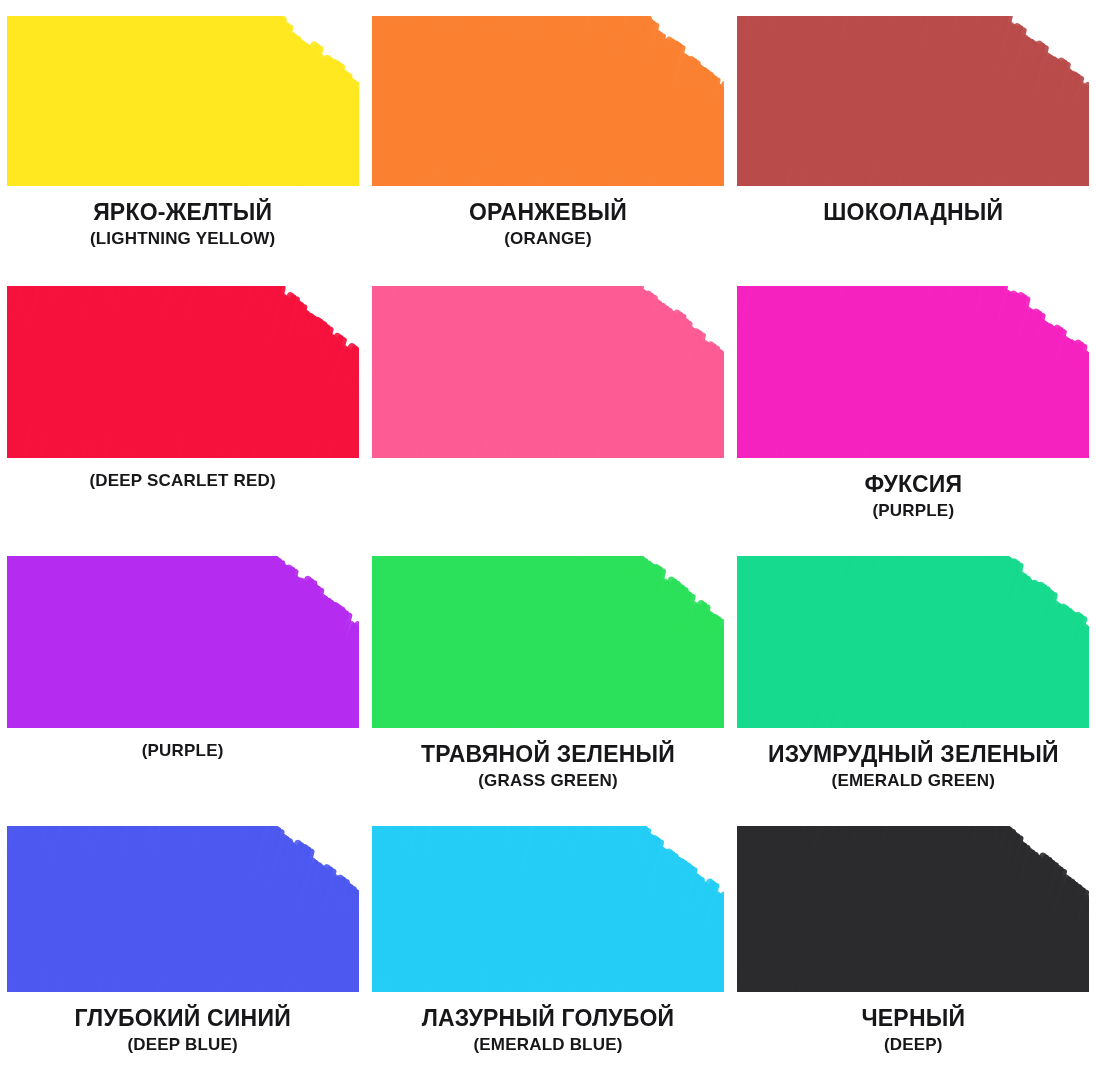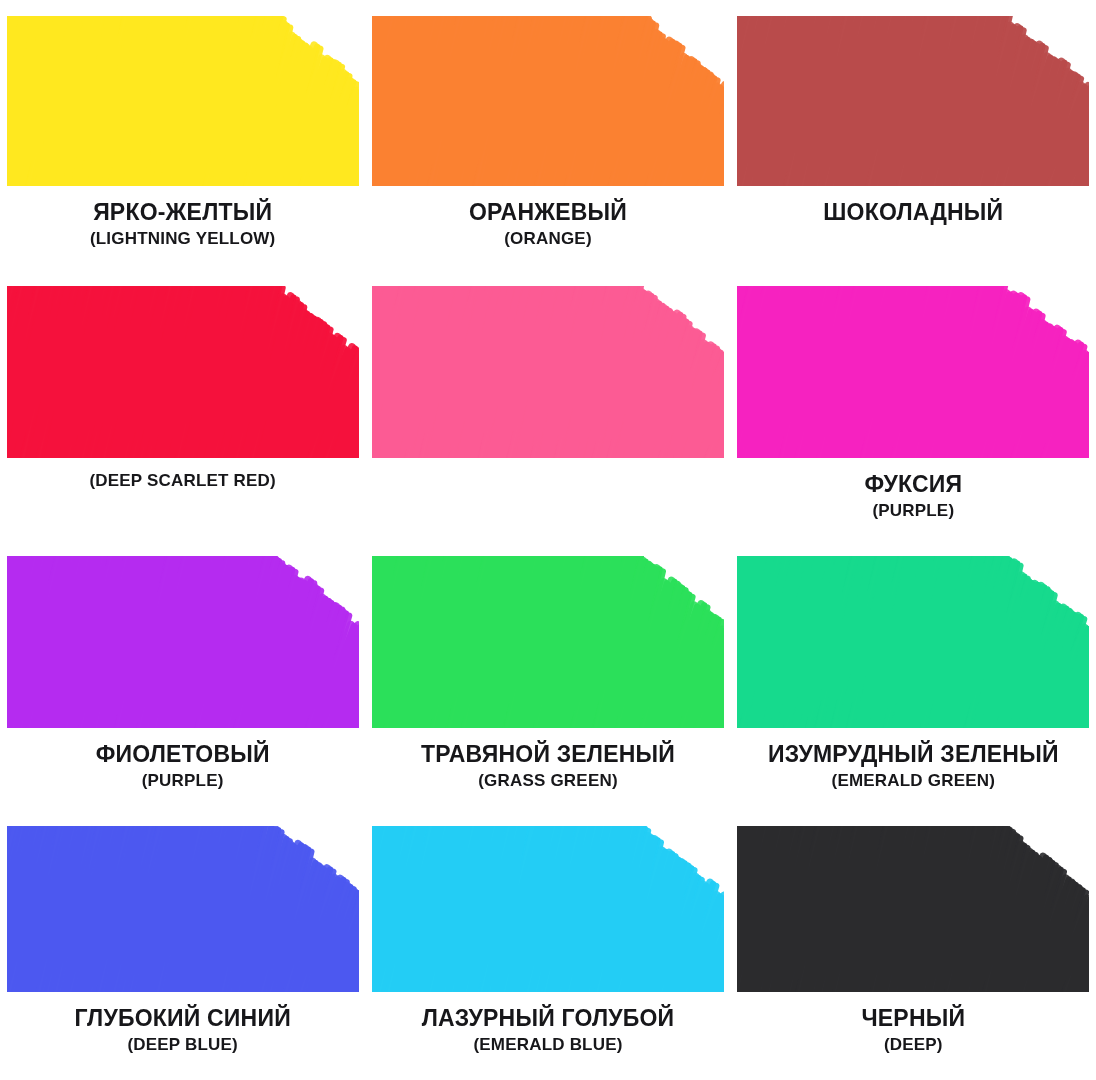--- a/index.html
+++ b/index.html
@@ -190,21 +190,20 @@
             </clipPath>
           </defs>
           <g clip-path="url(#clip7)">
             <path d="M-10.0 -12.3L-52.2 180.2L-1.8 -8.9L-44.3 186.6L5.1 -6.6L-36.6 184.0L13.6 -12.2L-28.8 185.7L20.4 -12.4L-22.2 185.1L27.3 -13.7L-14.6 185.5L35.7 -13.0L-7.0 180.3L42.3 -6.7L-0.7 182.8L48.9 -11.7L6.6 186.3L56.9 -4.5L15.2 184.1L64.4 -11.9L22.4 189.6L71.9 -10.5L29.1 186.2L79.3 -6.9L37.1 187.1L87.5 -7.9L45.0 185.7L94.2 -10.1L52.3 185.3L102.2 -10.2L59.5 189.2L109.6 -4.8L67.8 180.9L118.1 -10.6L75.5 183.5L125.0 -4.2L82.9 180.5L132.6 -12.4L90.1 185.2L139.9 -11.8L97.9 180.9L146.9 -9.1L103.9 181.0L153.1 -10.9L111.1 188.7L160.4 -14.0L118.8 187.5L168.6 -4.9L126.1 180.6L176.0 -10.3L134.4 181.4L184.4 -6.9L141.8 183.3L190.9 -11.4L148.7 189.4L197.8 -10.5L155.1 183.3L204.3 -10.7L161.9 188.2L211.6 -8.8L169.6 187.4L219.3 -11.5L176.7 184.3L226.3 -5.3L184.1 182.2L234.2 -7.1L192.3 184.5L242.4 -13.3L199.8 184.5L249.9 -10.8L207.6 185.5L256.7 -6.1L214.7 180.8L264.7 0.2L222.4 183.9L271.9 5.2L230.4 187.9L278.5 11.8L237.5 186.3L285.1 13.9L243.8 182.4L291.0 24.1L250.3 189.5L297.4 26.9L257.2 180.9L303.9 25.2L264.7 180.1L310.8 32.7L272.2 180.2L318.2 42.8L278.8 184.7L324.3 47.1L285.8 186.9L332.0 51.7L294.1 180.1L338.9 57.6L301.5 187.7L346.9 70.1L309.1 183.0L354.0 70.4L316.7 189.2L361.3 73.2L324.5 189.8L368.5 81.3L332.7 188.1L375.9 88.4L340.6 187.5L383.6 97.8L348.7 181.1L391.0 102.5L355.7 182.5L397.3 105.0L362.3 184.9L403.8 109.8L369.1 181.6L409.9 119.7L376.1 186.0L417.4 129.7L384.0 181.5L425.1 131.0L392.0 181.2L432.8 132.2L400.1 188.7L440.5 132.3L407.7 187.2L448.1 134.4L415.4 180.1L455.3 132.0" fill="none" stroke="#B52BEF" stroke-width="6.4" stroke-linecap="round" stroke-linejoin="round"></path>
             <path d="M-10.0 -12.3L-52.2 180.2L-1.8 -8.9L-44.3 186.6L5.1 -6.6L-36.6 184.0L13.6 -12.2L-28.8 185.7L20.4 -12.4L-22.2 185.1L27.3 -13.7L-14.6 185.5L35.7 -13.0L-7.0 180.3L42.3 -6.7L-0.7 182.8L48.9 -11.7L6.6 186.3L56.9 -4.5L15.2 184.1L64.4 -11.9L22.4 189.6L71.9 -10.5L29.1 186.2L79.3 -6.9L37.1 187.1L87.5 -7.9L45.0 185.7L94.2 -10.1L52.3 185.3L102.2 -10.2L59.5 189.2L109.6 -4.8L67.8 180.9L118.1 -10.6L75.5 183.5L125.0 -4.2L82.9 180.5L132.6 -12.4L90.1 185.2L139.9 -11.8L97.9 180.9L146.9 -9.1L103.9 181.0L153.1 -10.9L111.1 188.7L160.4 -14.0L118.8 187.5L168.6 -4.9L126.1 180.6L176.0 -10.3L134.4 181.4L184.4 -6.9L141.8 183.3L190.9 -11.4L148.7 189.4L197.8 -10.5L155.1 183.3L204.3 -10.7L161.9 188.2L211.6 -8.8L169.6 187.4L219.3 -11.5L176.7 184.3L226.3 -5.3L184.1 182.2L234.2 -7.1L192.3 184.5L242.4 -13.3L199.8 184.5L249.9 -10.8L207.6 185.5L256.7 -6.1L214.7 180.8L264.7 0.2L222.4 183.9L271.9 5.2L230.4 187.9L278.5 11.8L237.5 186.3L285.1 13.9L243.8 182.4L291.0 24.1L250.3 189.5L297.4 26.9L257.2 180.9L303.9 25.2L264.7 180.1L310.8 32.7L272.2 180.2L318.2 42.8L278.8 184.7L324.3 47.1L285.8 186.9L332.0 51.7L294.1 180.1L338.9 57.6L301.5 187.7L346.9 70.1L309.1 183.0L354.0 70.4L316.7 189.2L361.3 73.2L324.5 189.8L368.5 81.3L332.7 188.1L375.9 88.4L340.6 187.5L383.6 97.8L348.7 181.1L391.0 102.5L355.7 182.5L397.3 105.0L362.3 184.9L403.8 109.8L369.1 181.6L409.9 119.7L376.1 186.0L417.4 129.7L384.0 181.5L425.1 131.0L392.0 181.2L432.8 132.2L400.1 188.7L440.5 132.3L407.7 187.2L448.1 134.4L415.4 180.1L455.3 132.0" fill="none" stroke="#B52BEF" stroke-width="6.0" stroke-linecap="round" stroke-linejoin="round" transform="translate(3.4,2.0)" opacity="0.95"></path>
             <path d="M-10.0 -12.3L-52.2 180.2L-1.8 -8.9L-44.3 186.6L5.1 -6.6L-36.6 184.0L13.6 -12.2L-28.8 185.7L20.4 -12.4L-22.2 185.1L27.3 -13.7L-14.6 185.5L35.7 -13.0L-7.0 180.3L42.3 -6.7L-0.7 182.8L48.9 -11.7L6.6 186.3L56.9 -4.5L15.2 184.1L64.4 -11.9L22.4 189.6L71.9 -10.5L29.1 186.2L79.3 -6.9L37.1 187.1L87.5 -7.9L45.0 185.7L94.2 -10.1L52.3 185.3L102.2 -10.2L59.5 189.2L109.6 -4.8L67.8 180.9L118.1 -10.6L75.5 183.5L125.0 -4.2L82.9 180.5L132.6 -12.4L90.1 185.2L139.9 -11.8L97.9 180.9L146.9 -9.1L103.9 181.0L153.1 -10.9L111.1 188.7L160.4 -14.0L118.8 187.5L168.6 -4.9L126.1 180.6L176.0 -10.3L134.4 181.4L184.4 -6.9L141.8 183.3L190.9 -11.4L148.7 189.4L197.8 -10.5L155.1 183.3L204.3 -10.7L161.9 188.2L211.6 -8.8L169.6 187.4L219.3 -11.5L176.7 184.3L226.3 -5.3L184.1 182.2L234.2 -7.1L192.3 184.5L242.4 -13.3L199.8 184.5L249.9 -10.8L207.6 185.5L256.7 -6.1L214.7 180.8L264.7 0.2L222.4 183.9L271.9 5.2L230.4 187.9L278.5 11.8L237.5 186.3L285.1 13.9L243.8 182.4L291.0 24.1L250.3 189.5L297.4 26.9L257.2 180.9L303.9 25.2L264.7 180.1L310.8 32.7L272.2 180.2L318.2 42.8L278.8 184.7L324.3 47.1L285.8 186.9L332.0 51.7L294.1 180.1L338.9 57.6L301.5 187.7L346.9 70.1L309.1 183.0L354.0 70.4L316.7 189.2L361.3 73.2L324.5 189.8L368.5 81.3L332.7 188.1L375.9 88.4L340.6 187.5L383.6 97.8L348.7 181.1L391.0 102.5L355.7 182.5L397.3 105.0L362.3 184.9L403.8 109.8L369.1 181.6L409.9 119.7L376.1 186.0L417.4 129.7L384.0 181.5L425.1 131.0L392.0 181.2L432.8 132.2L400.1 188.7L440.5 132.3L407.7 187.2L448.1 134.4L415.4 180.1L455.3 132.0" fill="none" stroke="#B52BEF" stroke-width="7.6" stroke-linecap="round" stroke-linejoin="round" transform="translate(-3.0,-1.5)" opacity="0.9"></path>
           </g>
         </svg>
       </div>
       <div class="caption">
-        <span class="cap-ru">ФИОЛЕТОВЫЙ</span>
         <span class="cap-en">(PURPLE)</span>
       </div>
     </div>
     <div class="cell row3">
       <div class="swatch-wrap">
         <svg viewBox="0 0 352 176" width="352" height="176" class="swatch" preserveAspectRatio="none">
           <defs>
             <clipPath id="clip8">
               <rect x="0" y="0" width="352" height="176"></rect>
             </clipPath>

